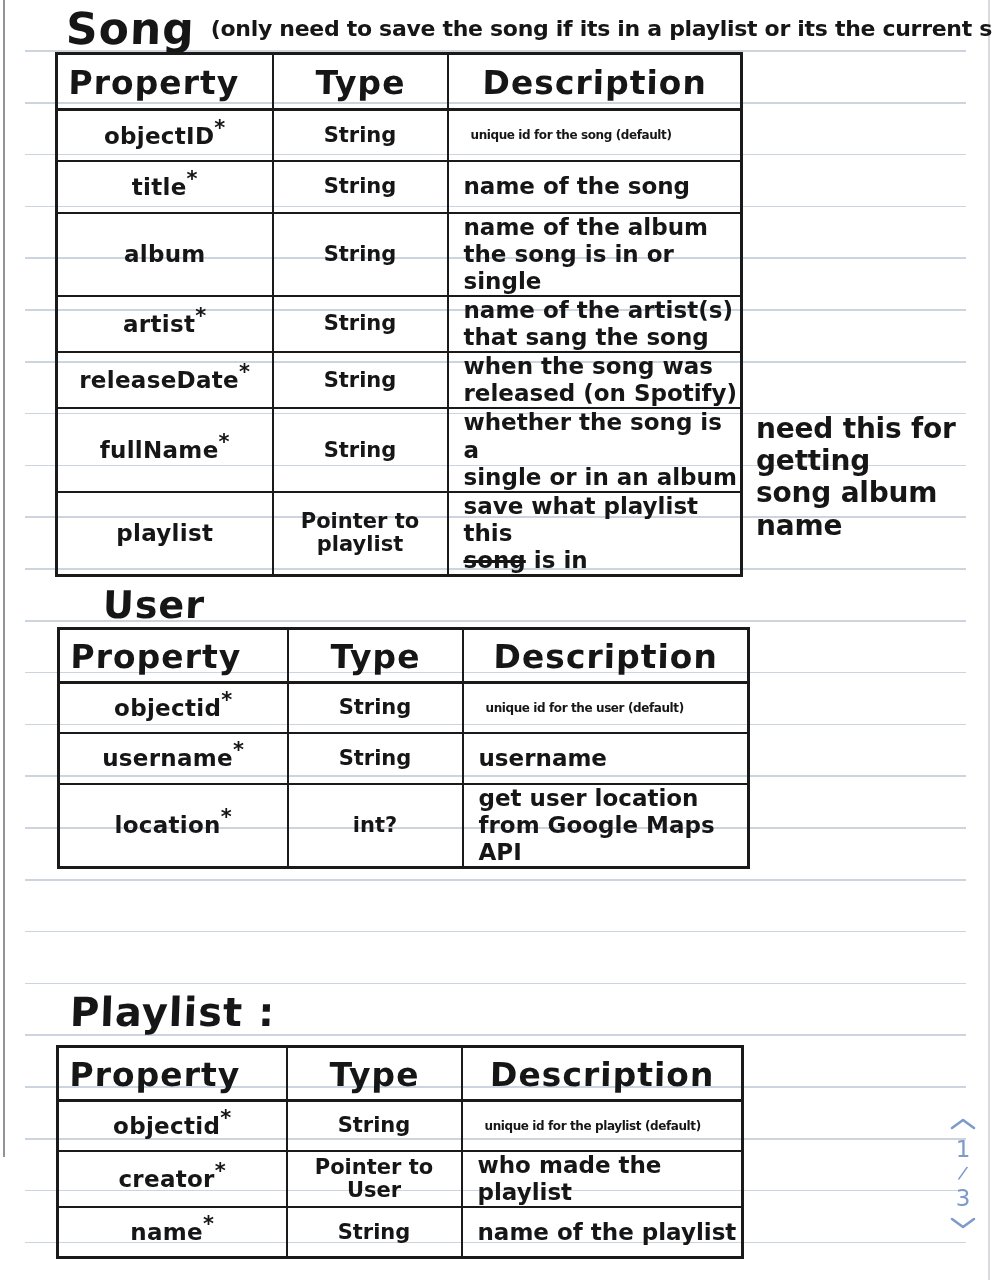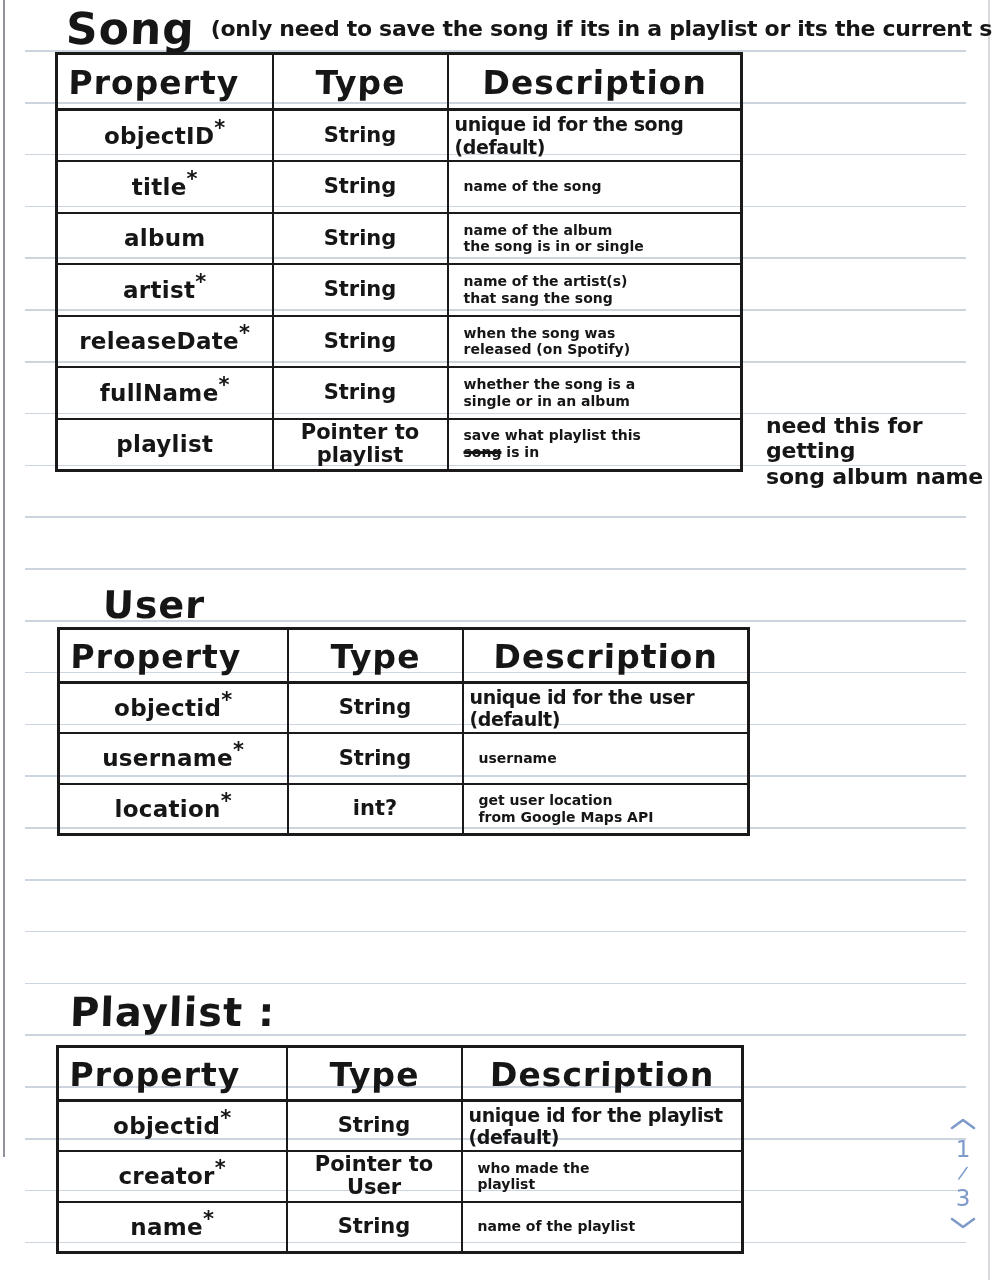--- a/index.html
+++ b/index.html
@@ -62,34 +62,34 @@
   th.col-h.first { text-align:left; padding-left:10px; }
   #user-table th.col-h, #playlist-table th.col-h { height:54px; }
 
   td { vertical-align:middle; }
   td.prop {
     text-align:center; font-size:23px; font-weight:600; letter-spacing:0.3px;
   }
   td.prop sup.star { font-size:21px; font-weight:700; vertical-align:super; line-height:0; }
   td.type { text-align:center; font-size:21px; font-weight:600; }
   td.type .dline { line-height:1.1; }
-  td.desc { text-align:left; font-size:14px; font-weight:600; padding-left:15px; line-height:1.18; }
-  td.desc.small { font-size:19px; letter-spacing:-0.4px; padding-left:6px; }
+  td.desc { text-align:left; font-size:23px; font-weight:600; padding-left:15px; line-height:1.18; }
+  td.desc.small { font-size:12px; letter-spacing:-0.4px; padding-left:22px; }
   td.desc.center { text-align:center; padding-left:0; }
   td.desc .struck { text-decoration:line-through; text-decoration-thickness:2.5px; }
 
   #song-table tr.data-row     { height:51.5px; }
   #user-table tr.data-row     { height:50.5px; }
   #playlist-table tr.data-row { height:50.5px; }
 
   
   .side-note {
     position:absolute; left:756px; top:413px; width:220px;
-    font-size:22px; font-weight:600; line-height:1.15;
-    white-space:pre-line; letter-spacing:-0.2px;margin-left:10px;
+    font-size:28px; font-weight:600; line-height:1.15;
+    white-space:pre-line; letter-spacing:-0.2px;
   }
 
   
   .pager {
     position:absolute; left:941px; top:1116px; width:44px;
     display:flex; flex-direction:column; align-items:center; gap:5px;
   }
   .pager .num { font-size:23px; line-height:1.05; }
   .pager .sep { font-size:18px; transform:rotate(18deg); line-height:0.8; }
   .pager svg { display:block; }

